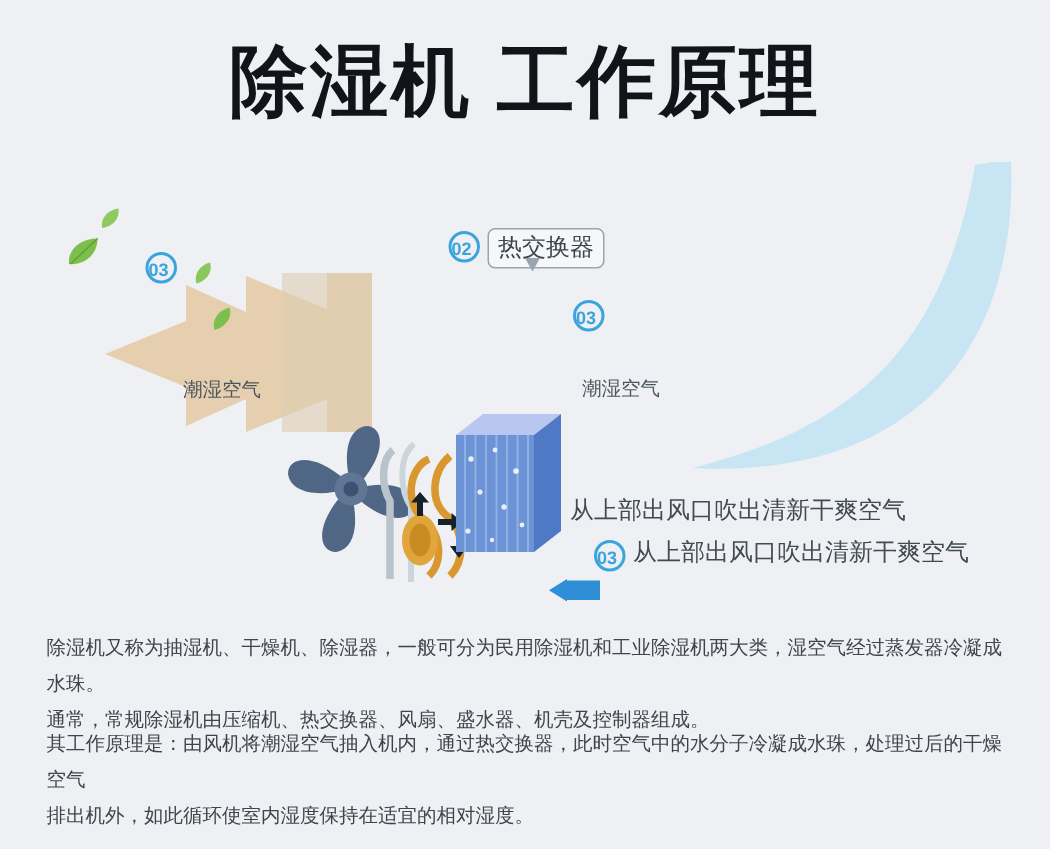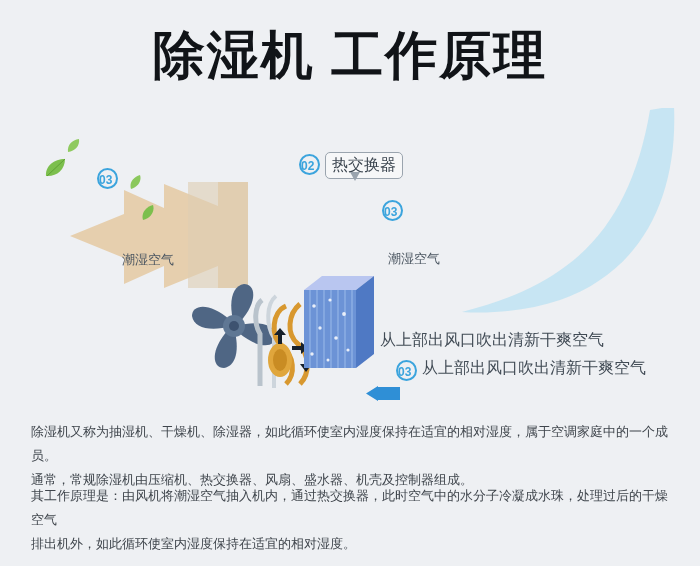--- a/index.html
+++ b/index.html
@@ -214,21 +214,21 @@
 
     <div class="steptxt" style="left:396px;top:142px;opacity:0;">湿空气从下部进风口中进风</div>
 
     <div class="steptxt" style="left:380px;top:222px;">从上部出风口吹出清新干爽空气</div>
     <div class="num" style="left:396px;top:252px;">03</div>
     <div class="steptxt" style="left:422px;top:250px;">从上部出风口吹出清新干爽空气</div>
   </div>
 
 
   <div class="copy p1">
-    <p>除湿机又称为抽湿机、干燥机、除湿器，如此循环使室内湿度保持在适宜的相对湿度，属于空调家庭中的一个成员。</p>
+    <p>除湿机又称为抽湿机、干燥机、除湿器，一般可分为民用除湿机和工业除湿机两大类，湿空气经过蒸发器冷凝成水珠。</p>
     <p>通常，常规除湿机由压缩机、热交换器、风扇、盛水器、机壳及控制器组成。</p>
   </div>
   <div class="copy p2">
     <p>其工作原理是：由风机将潮湿空气抽入机内，通过热交换器，此时空气中的水分子冷凝成水珠，处理过后的干燥空气</p>
     <p>排出机外，如此循环使室内湿度保持在适宜的相对湿度。</p>
   </div>
 
 </div>
 
 </body></html>

